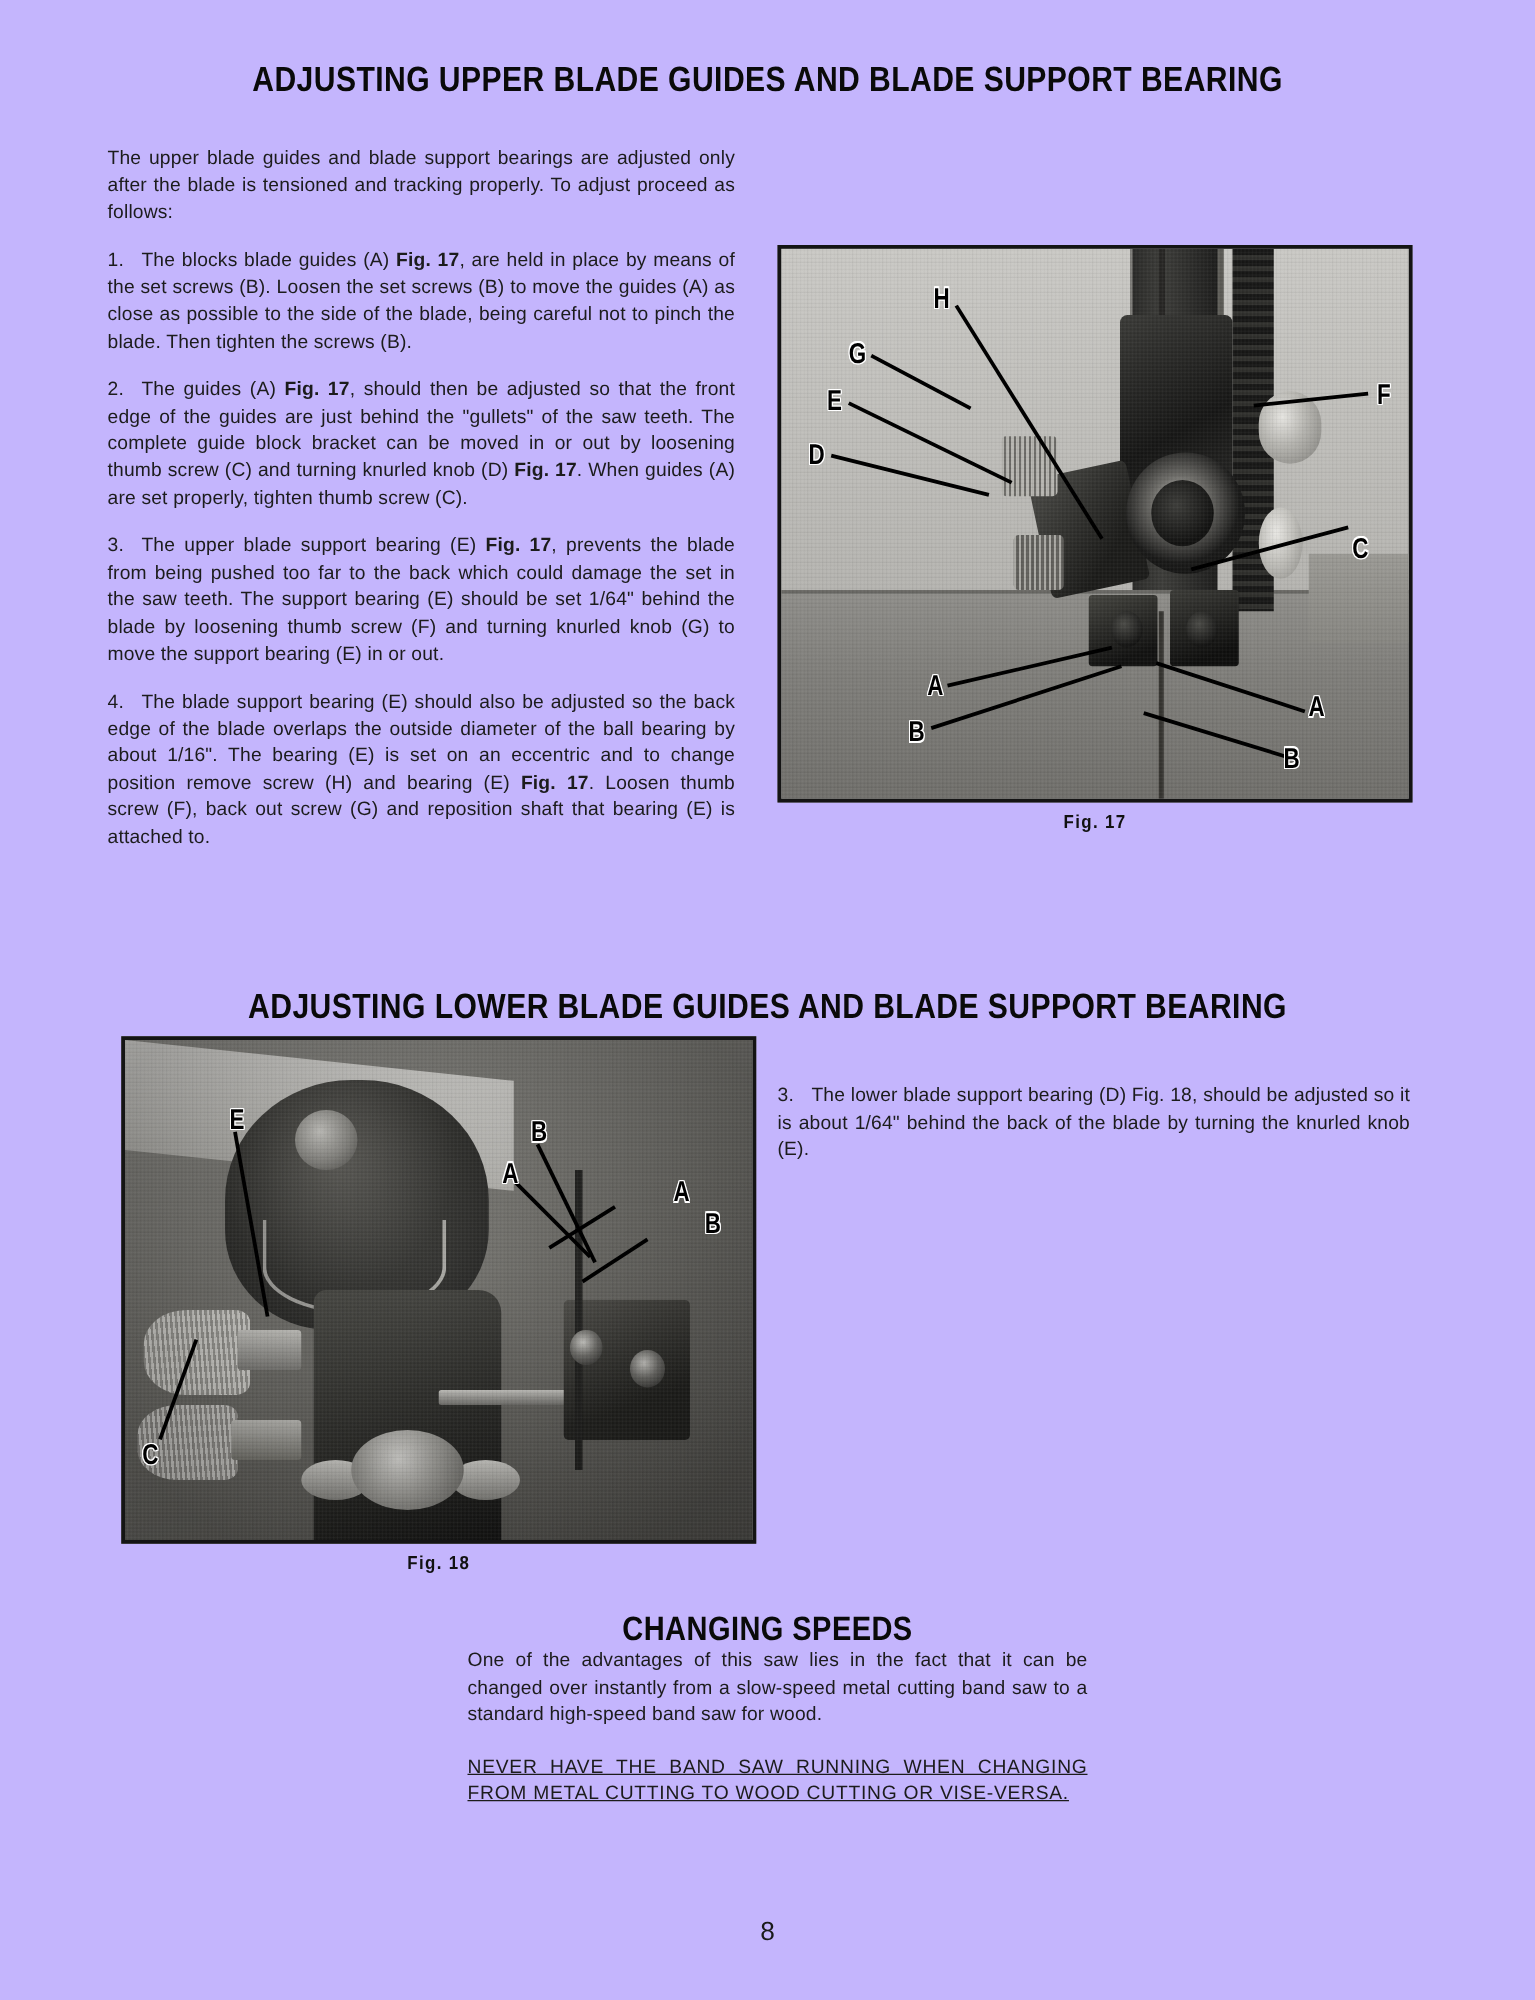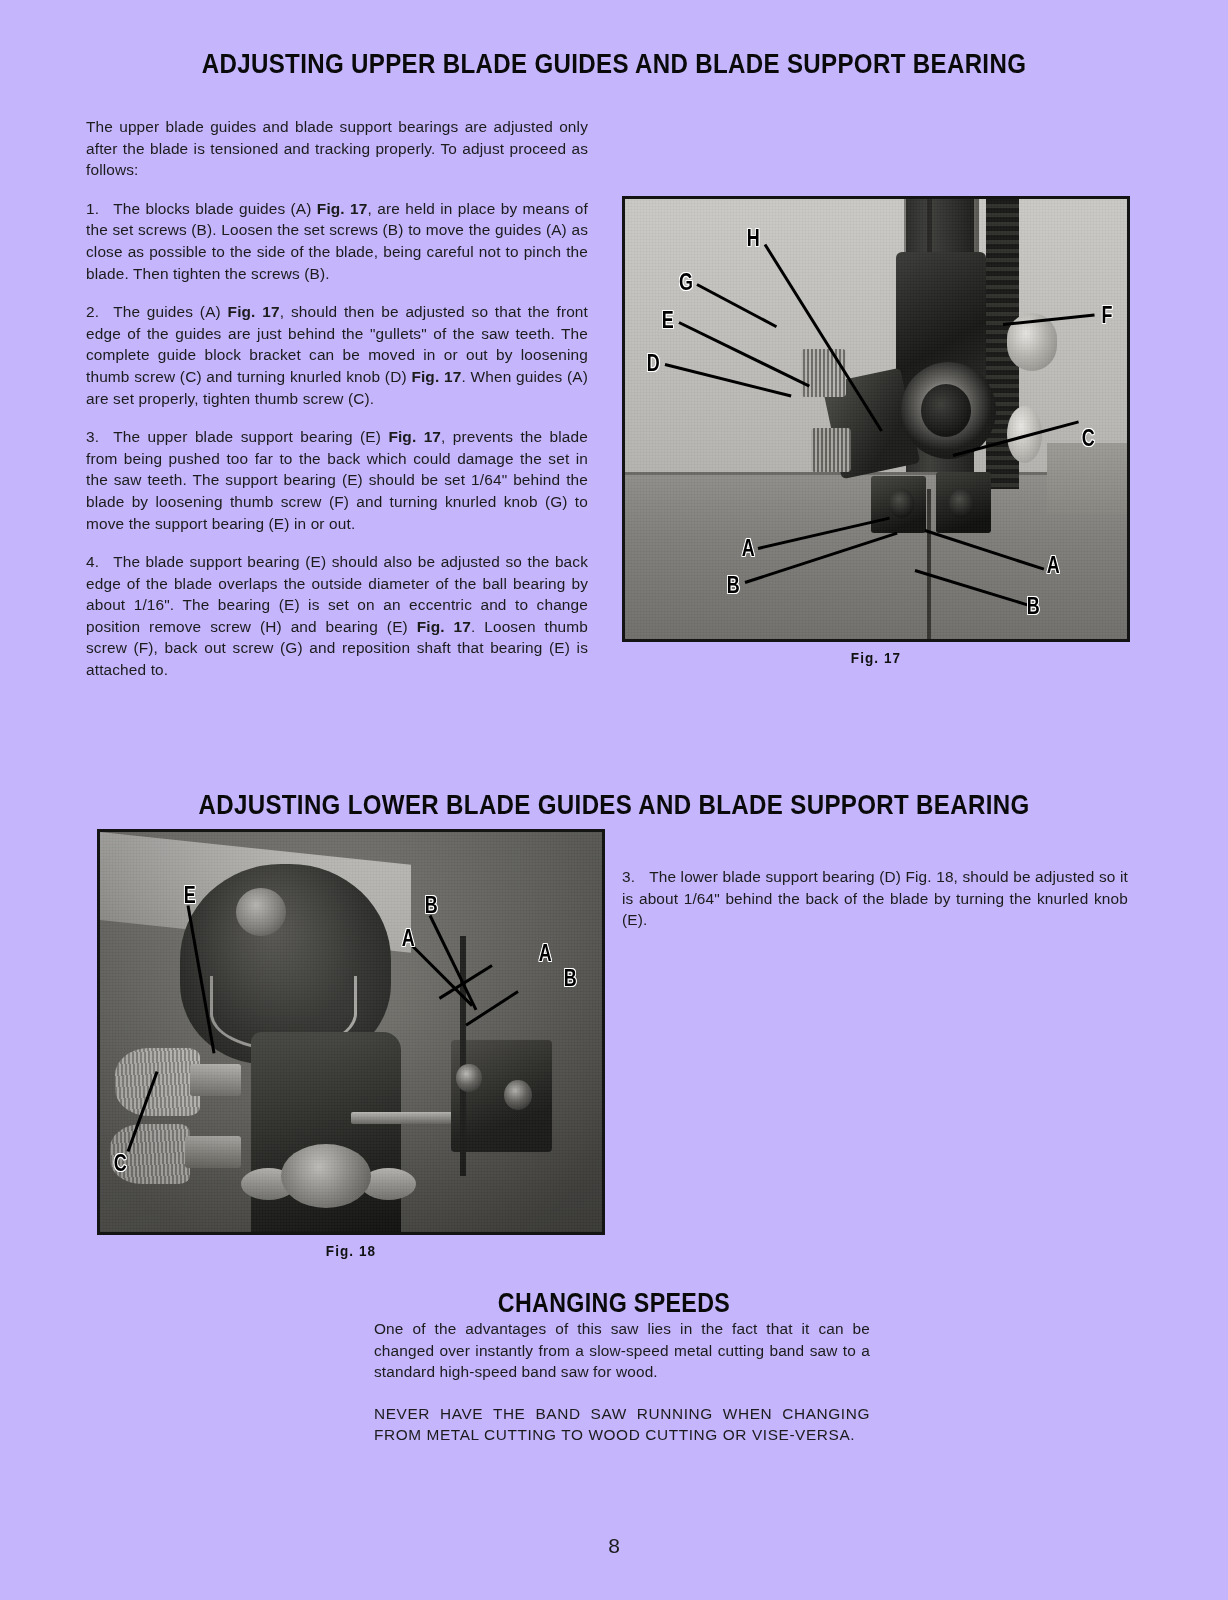--- a/index.html
+++ b/index.html
@@ -72,20 +72,21 @@
   }
   #col-speeds {
     left: 362px;
     top: 1318px;
     width: 496px;
     margin-left: 12px;
   }
   #col-speeds p { margin-bottom: 20px; }
   .caps {
     letter-spacing: 0.6px;
+    text-decoration: underline;
   }
 
   
   .figure {
     position: absolute;
   }
   .photo {
     position: relative;
     border: 3px solid #141414;
     overflow: hidden;

